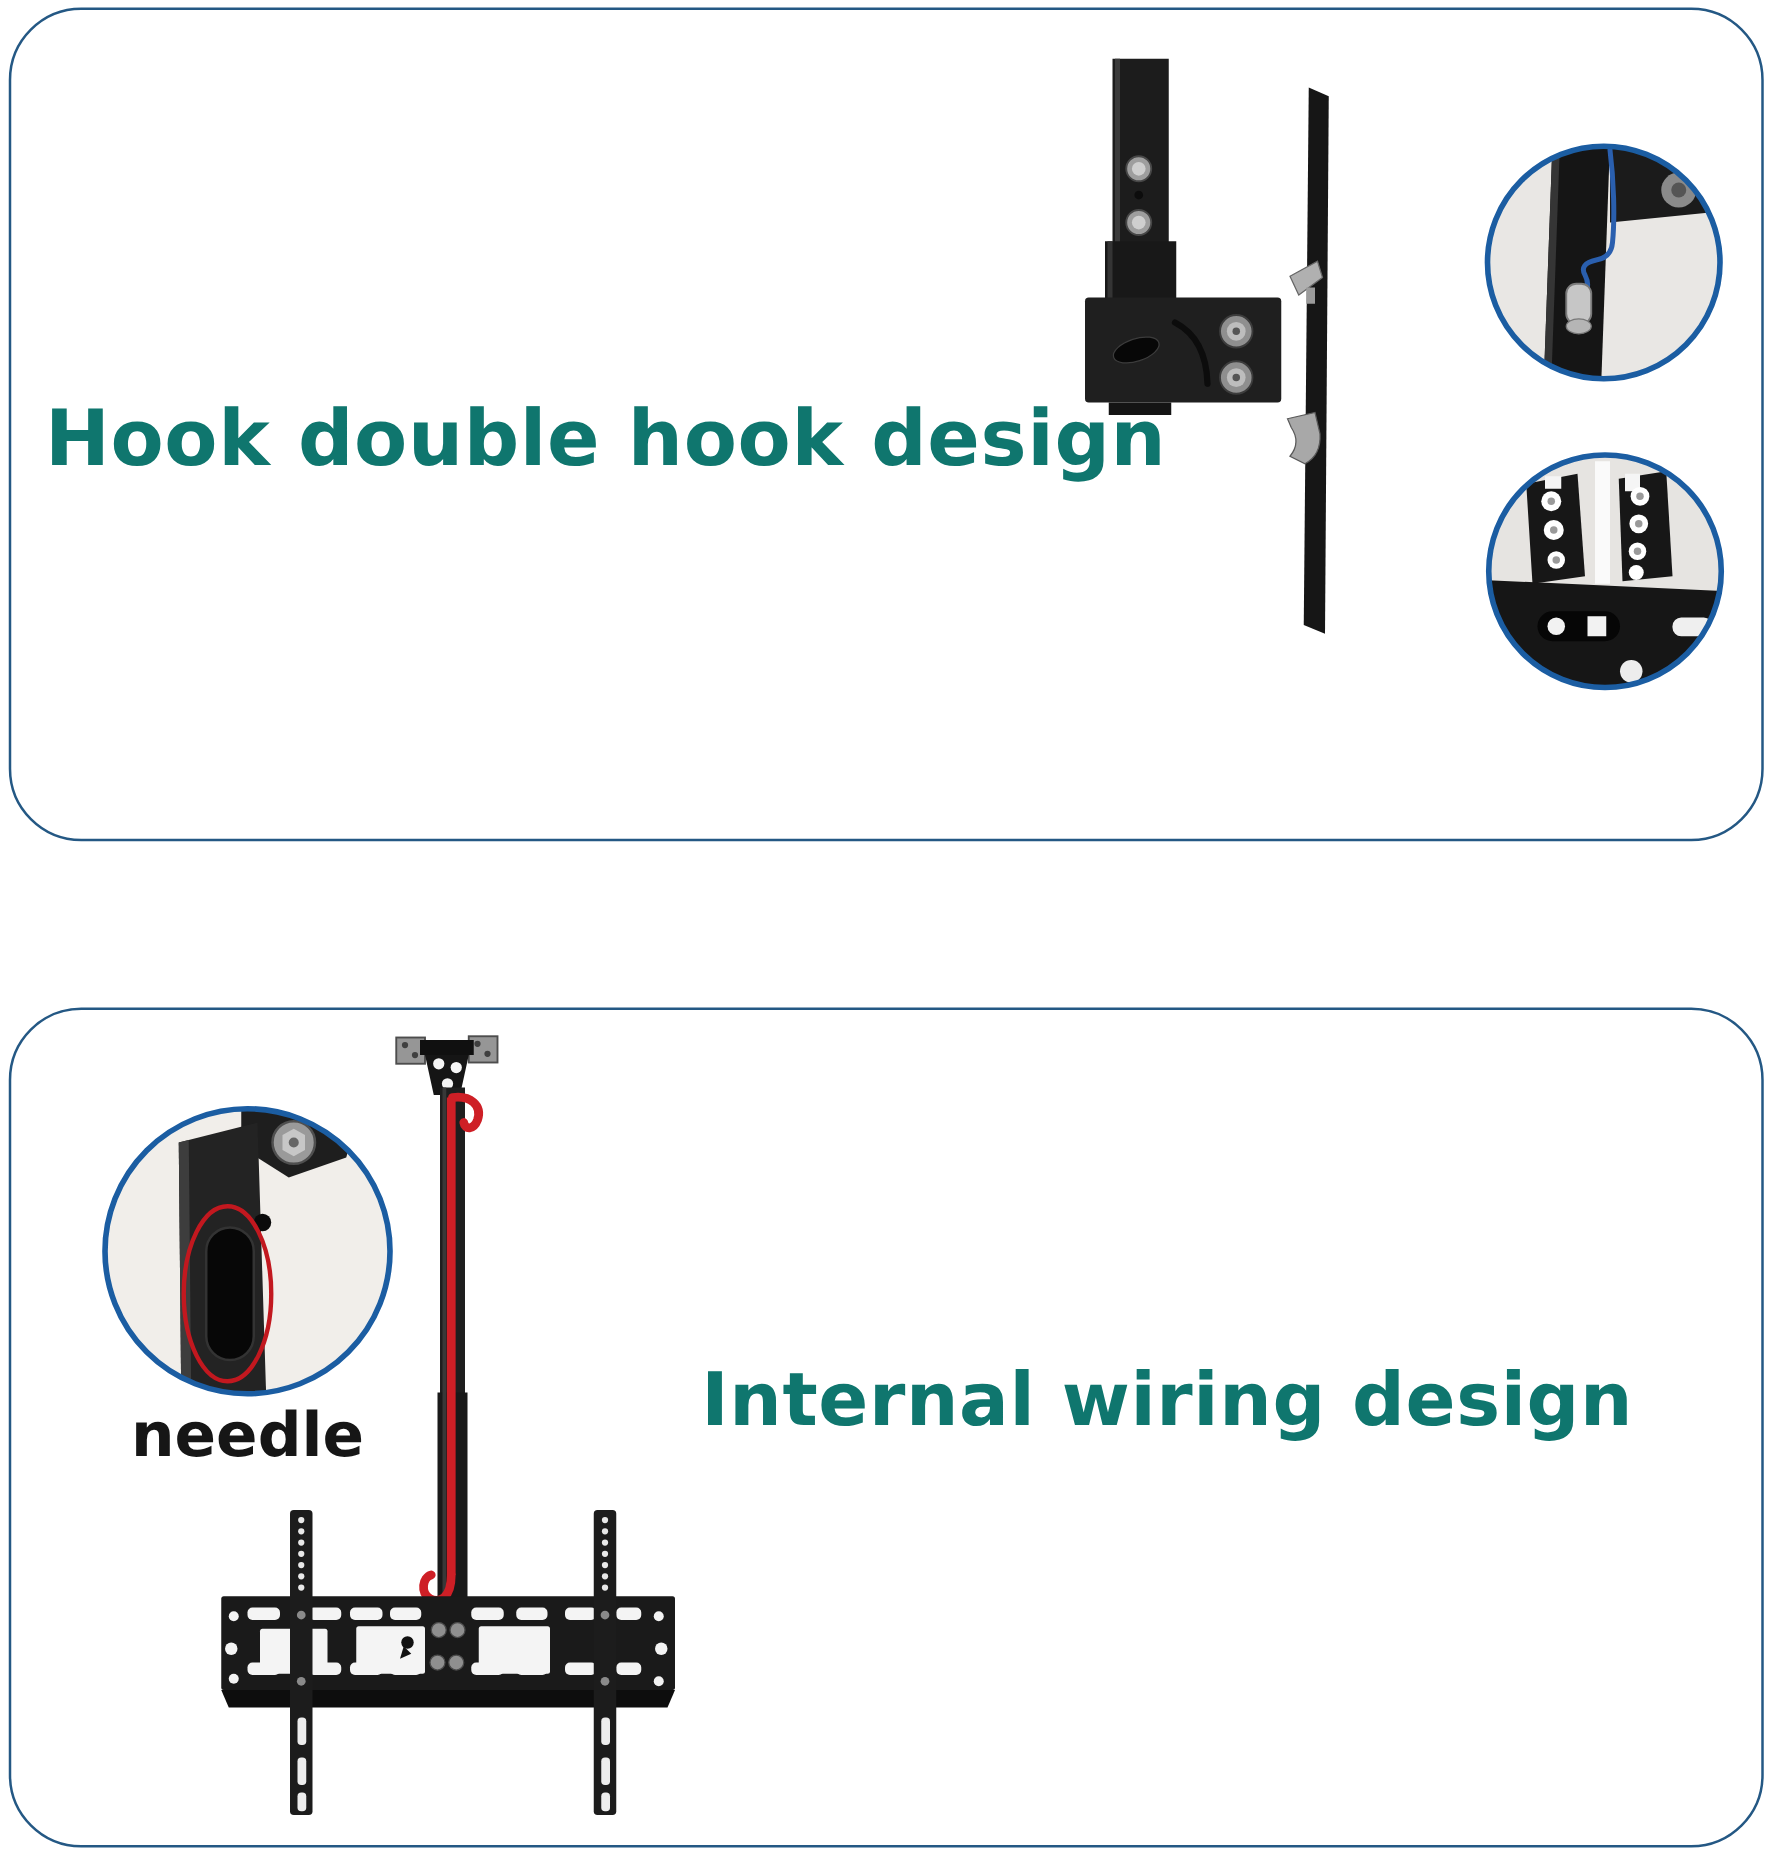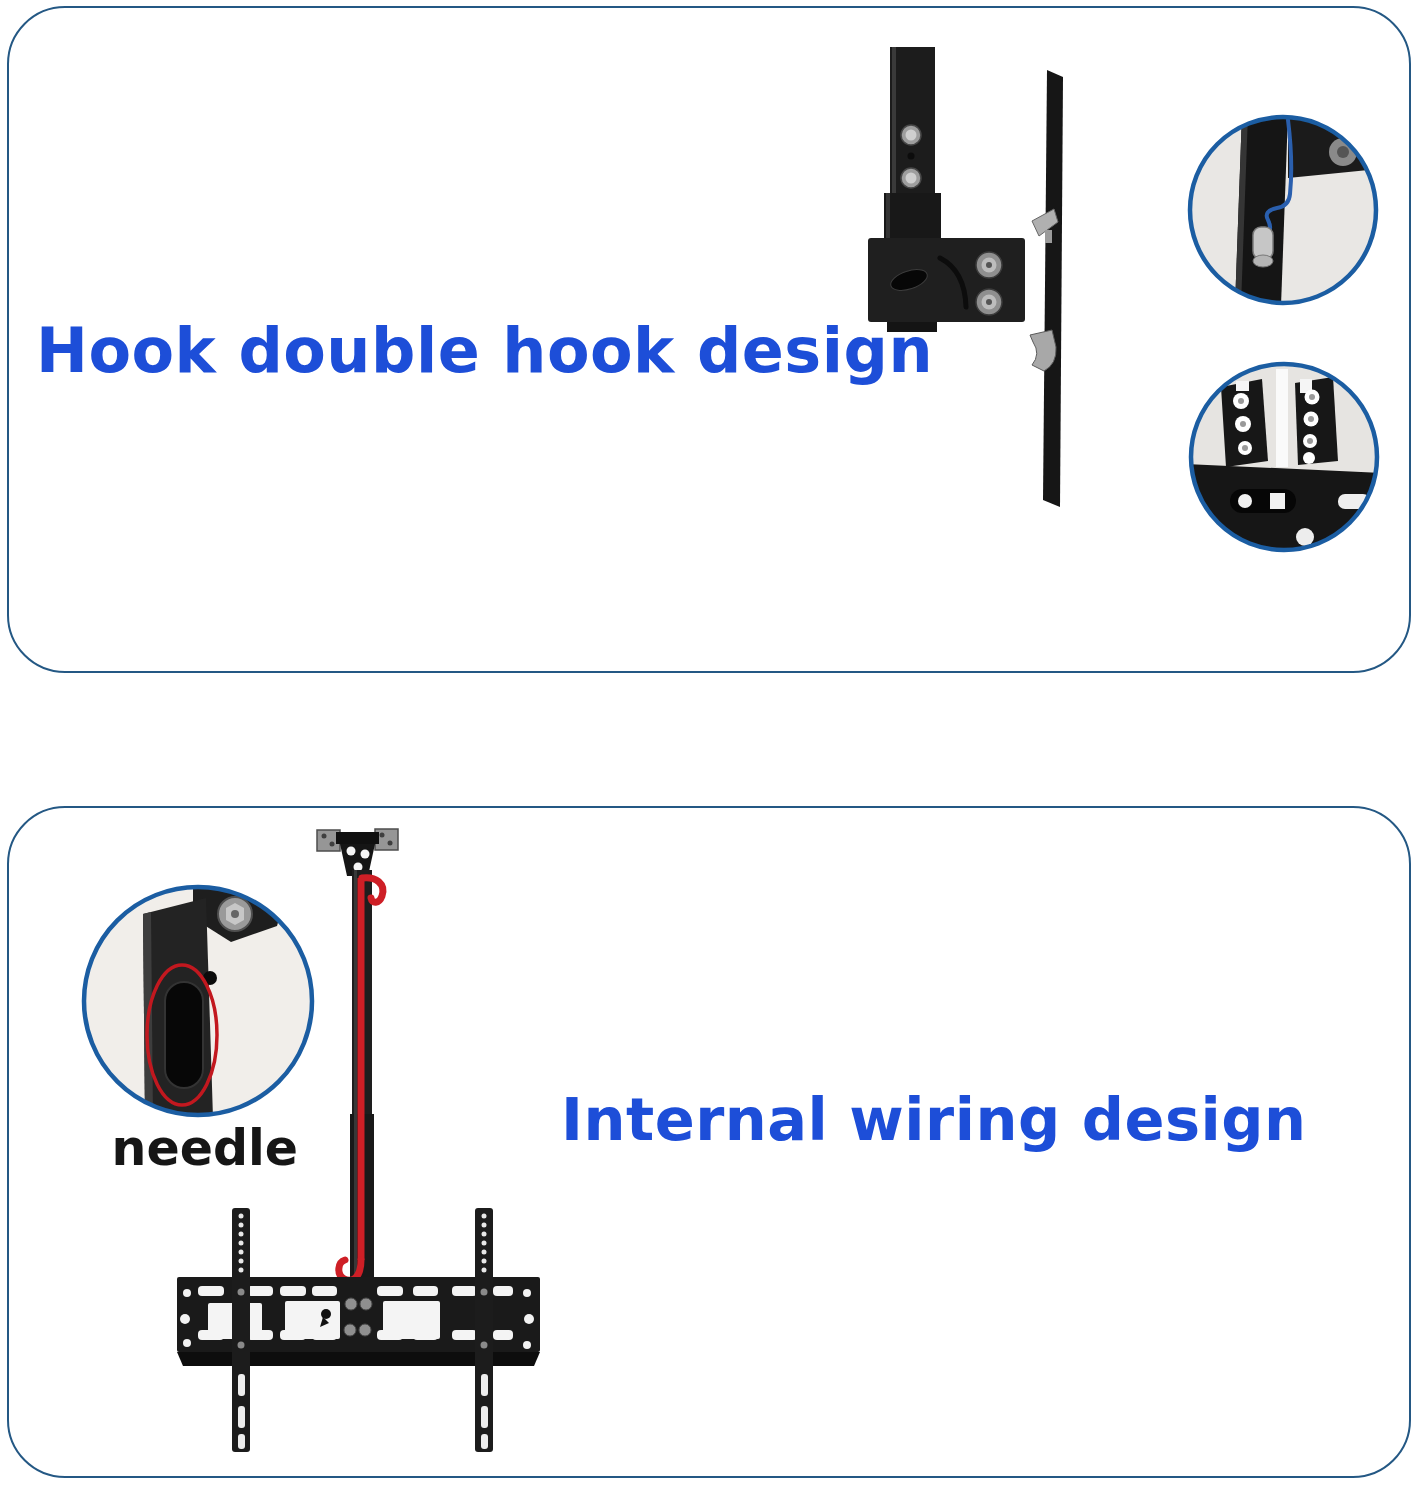--- a/index.html
+++ b/index.html
@@ -2,26 +2,26 @@
 <html><head>
 <meta charset="utf-8">
 <style>
   html,body{margin:0;padding:0;background:#ffffff;}
   body{width:1418px;height:1486px;position:relative;overflow:hidden;
        font-family:"DejaVu Sans","Liberation Sans",sans-serif;}
   .panel{position:absolute;left:7px;width:1404px;border:2px solid #245884;
          border-radius:58px;background:#ffffff;box-sizing:border-box;}
   #panel-top{top:6px;height:667px;}
   #panel-bottom{top:806px;height:672px;}
-  .big-caption{position:absolute;color:#1d4ed8;font-weight:bold;
+  .big-caption{position:absolute;color:#0f766e;font-weight:bold;
                letter-spacing:0.5px;white-space:nowrap;text-align:right;}
   #caption-hook{left:36px;top:314px;font-size:62px;}
   #caption-wiring{left:561px;top:1085px;font-size:59px;}
   #needle-label{position:absolute;left:98px;top:1120px;width:200px;
-                text-align:right;color:#161616;font-weight:bold;font-size:49px;}
+                text-align:center;color:#161616;font-weight:bold;font-size:49px;}
   svg{position:absolute;display:block;}
   .callout-ring{fill:none;stroke:#1b5da2;stroke-width:4.5px;}
 </style>
 </head>
 <body>
 
 <div class="panel" id="panel-top">
 </div>
 
 <div class="big-caption" id="caption-hook">Hook double hook design</div>

